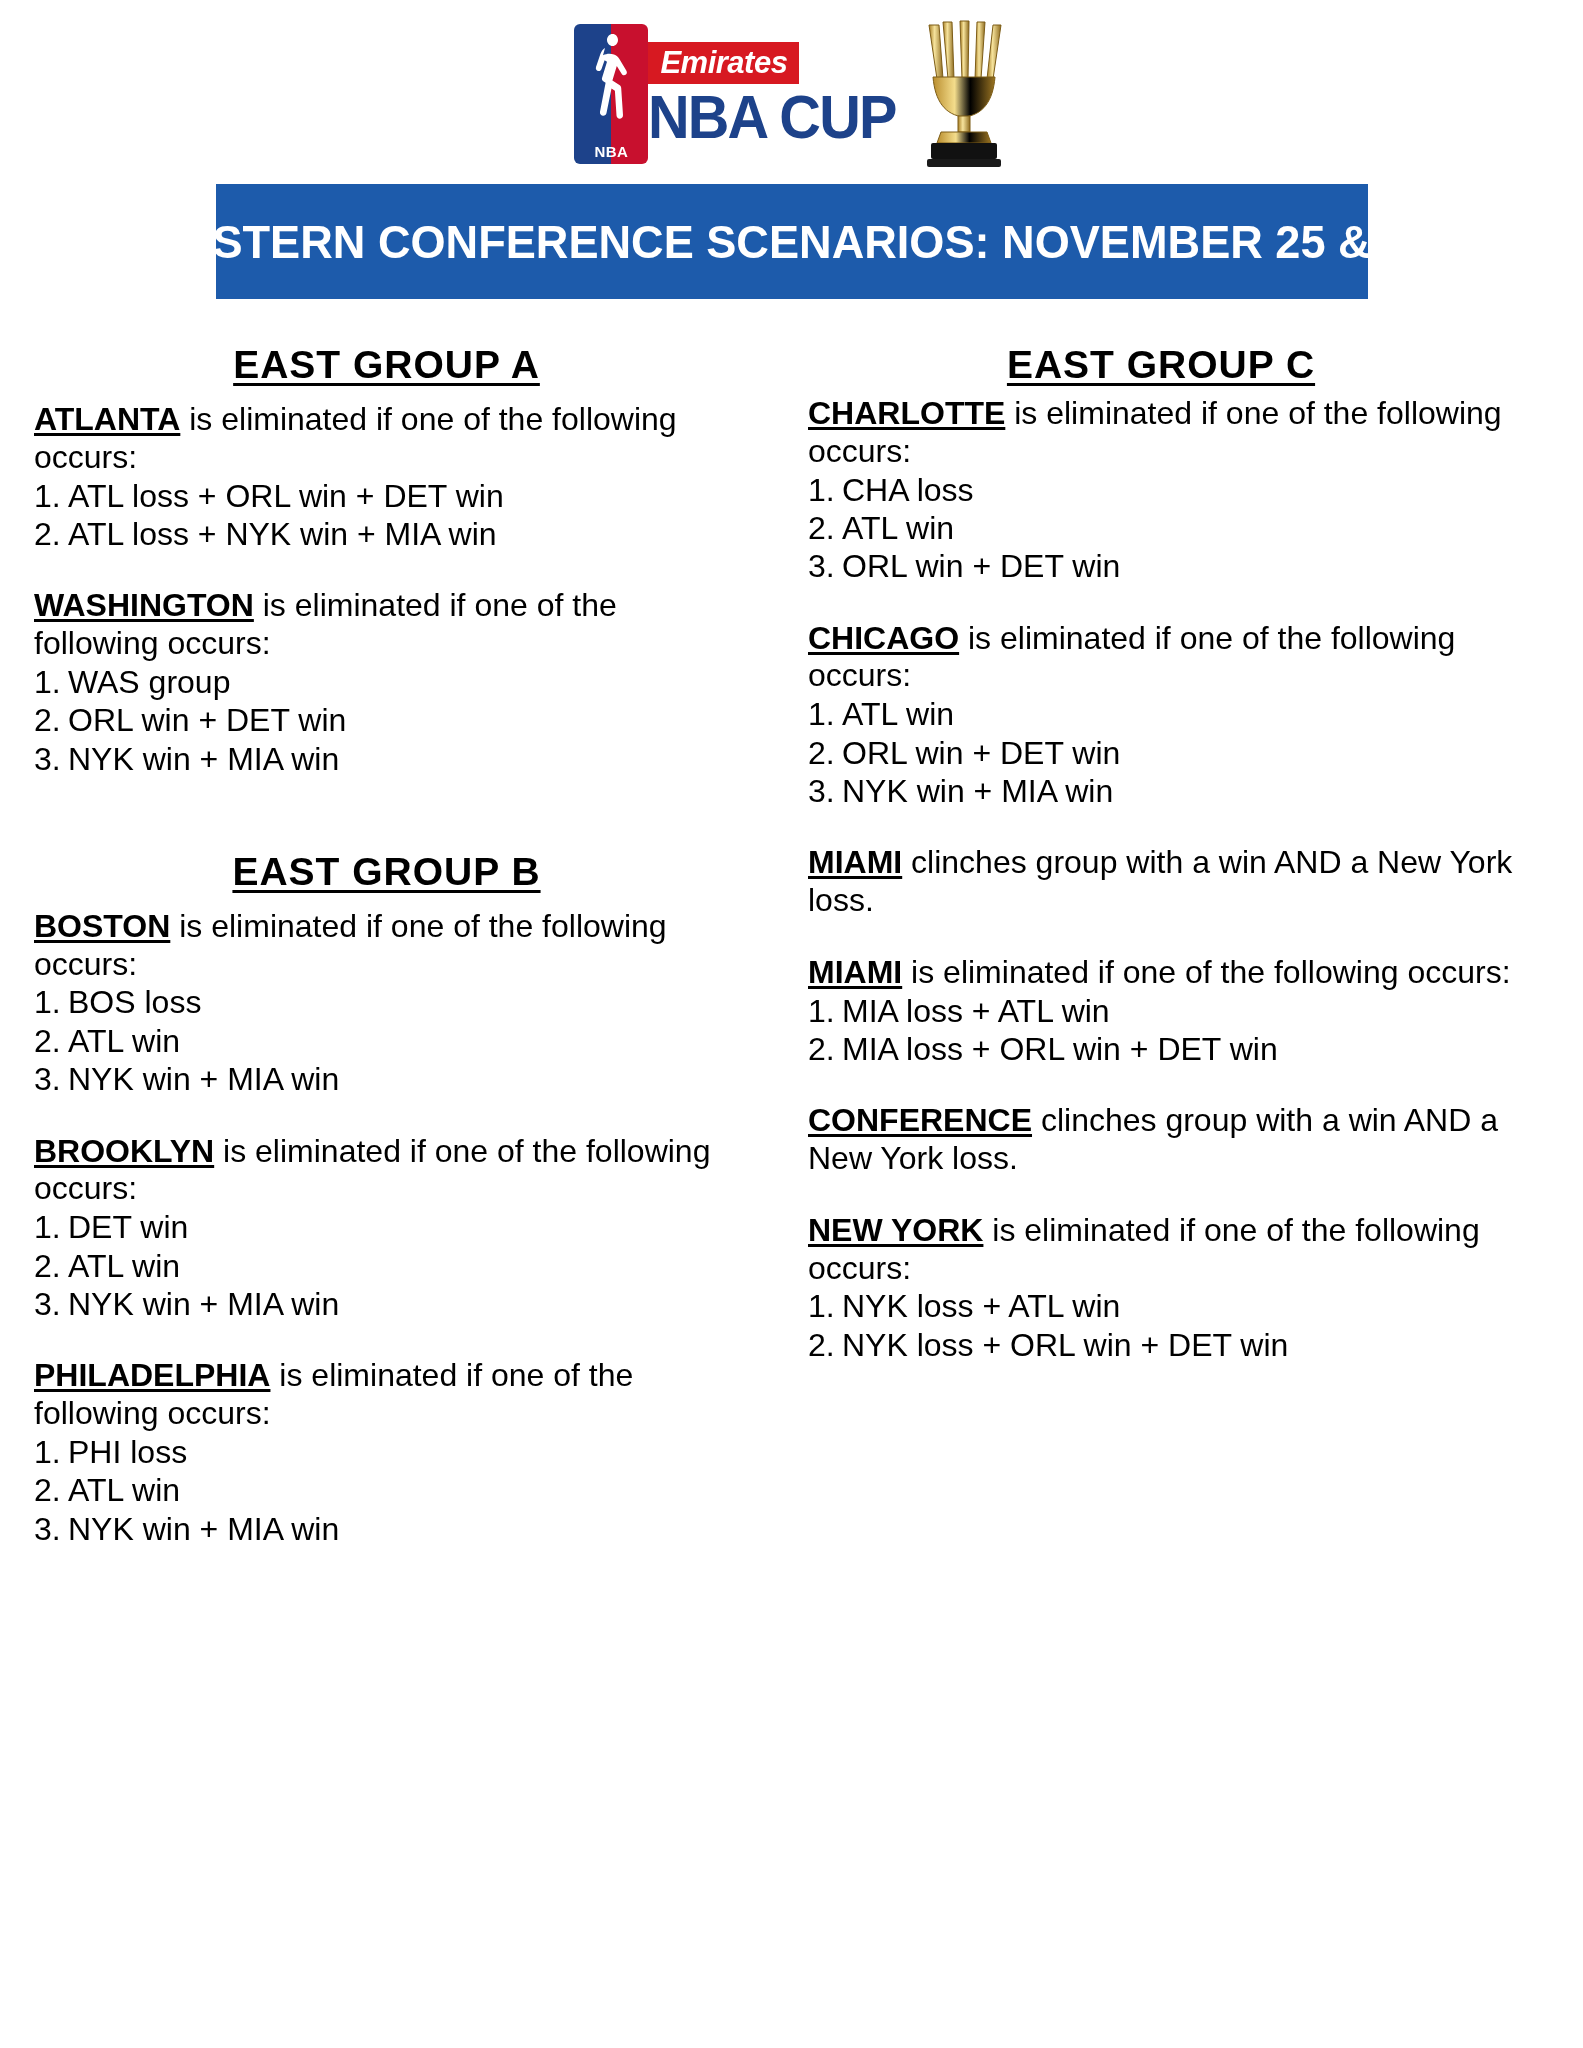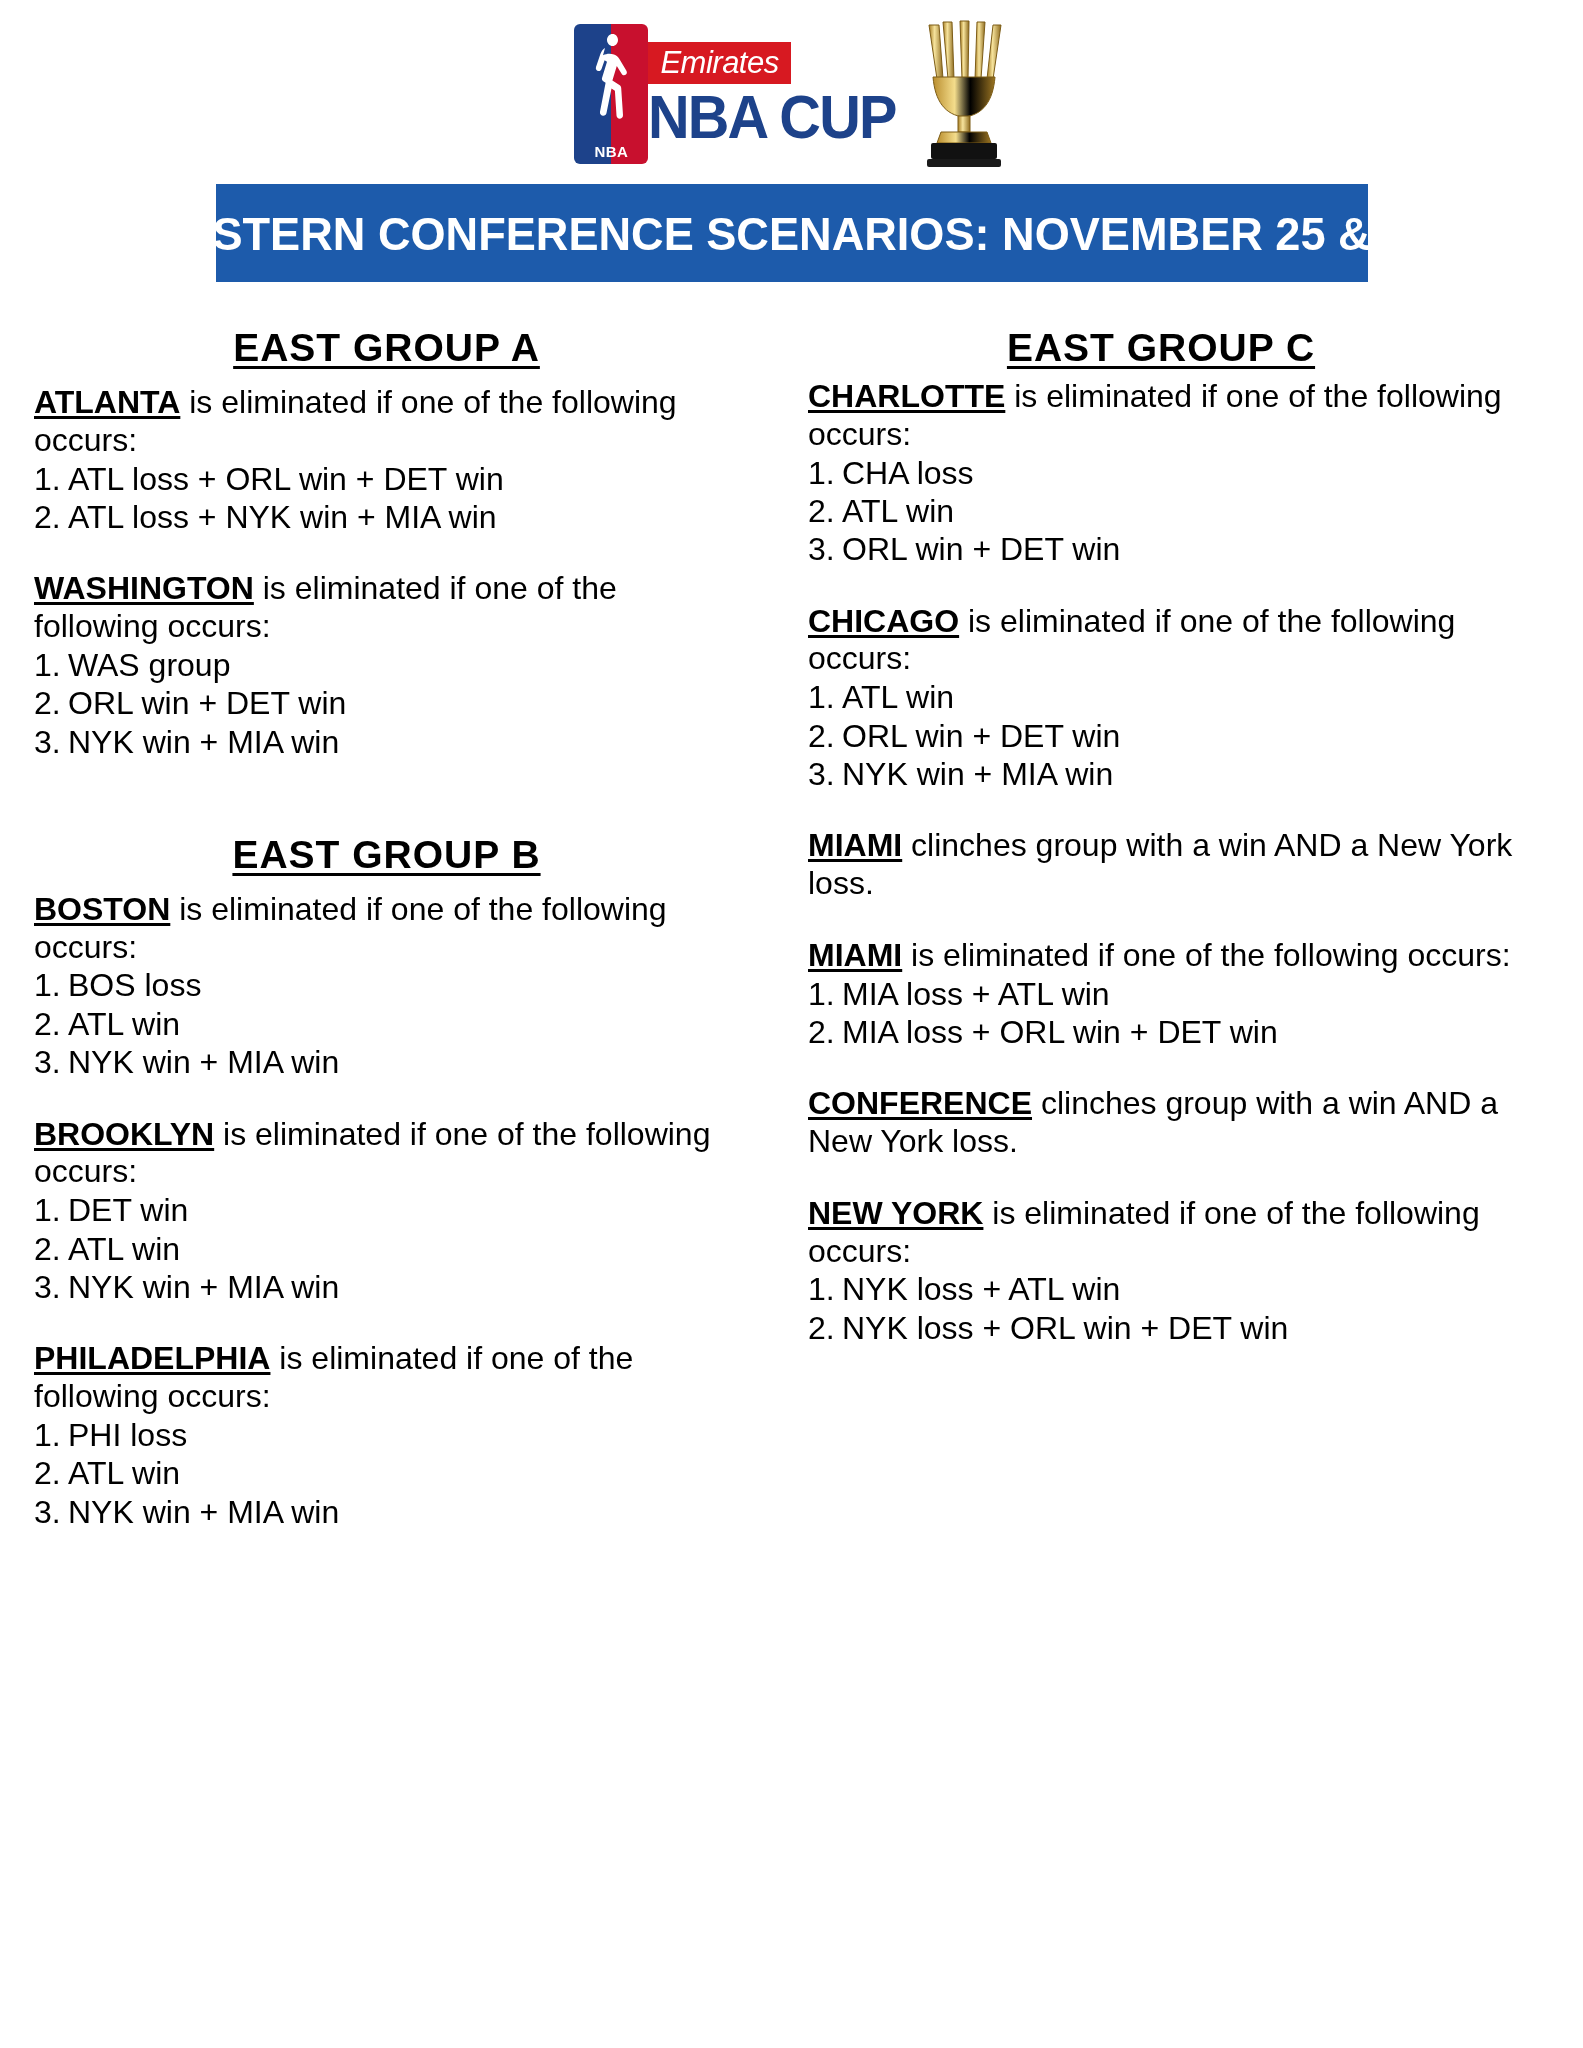--- a/index.html
+++ b/index.html
@@ -66,21 +66,21 @@
   }
   .logo-text {
     display: flex;
     flex-direction: column;
     justify-content: center;
     height: 140px;
   }
   .emirates {
     background: #d71921;
     color: #ffffff;
-    font-weight: normal;
+    font-weight: bold;
     font-style: italic;
     font-size: 31px;
     line-height: 1;
     padding: 5px 12px 6px 12px;
     align-self: flex-start;
     margin-bottom: 4px;
     letter-spacing: -0.5px;
   }
   .nbacup {
     color: #1d428a;
@@ -104,21 +104,21 @@
   
   .banner-wrap {
     display: flex;
     justify-content: center;
     margin-top: 2px;
   }
   .banner {
     background: #1d5bab;
     color: #ffffff;
     width: 1152px;
-    height: 98px;
+    height: 115px;
     display: flex;
     align-items: center;
     justify-content: center;
   }
   .banner-text {
     font-weight: bold;
     font-size: 47px;
     letter-spacing: 0px;
     transform: scaleX(.96);
     white-space: nowrap;

